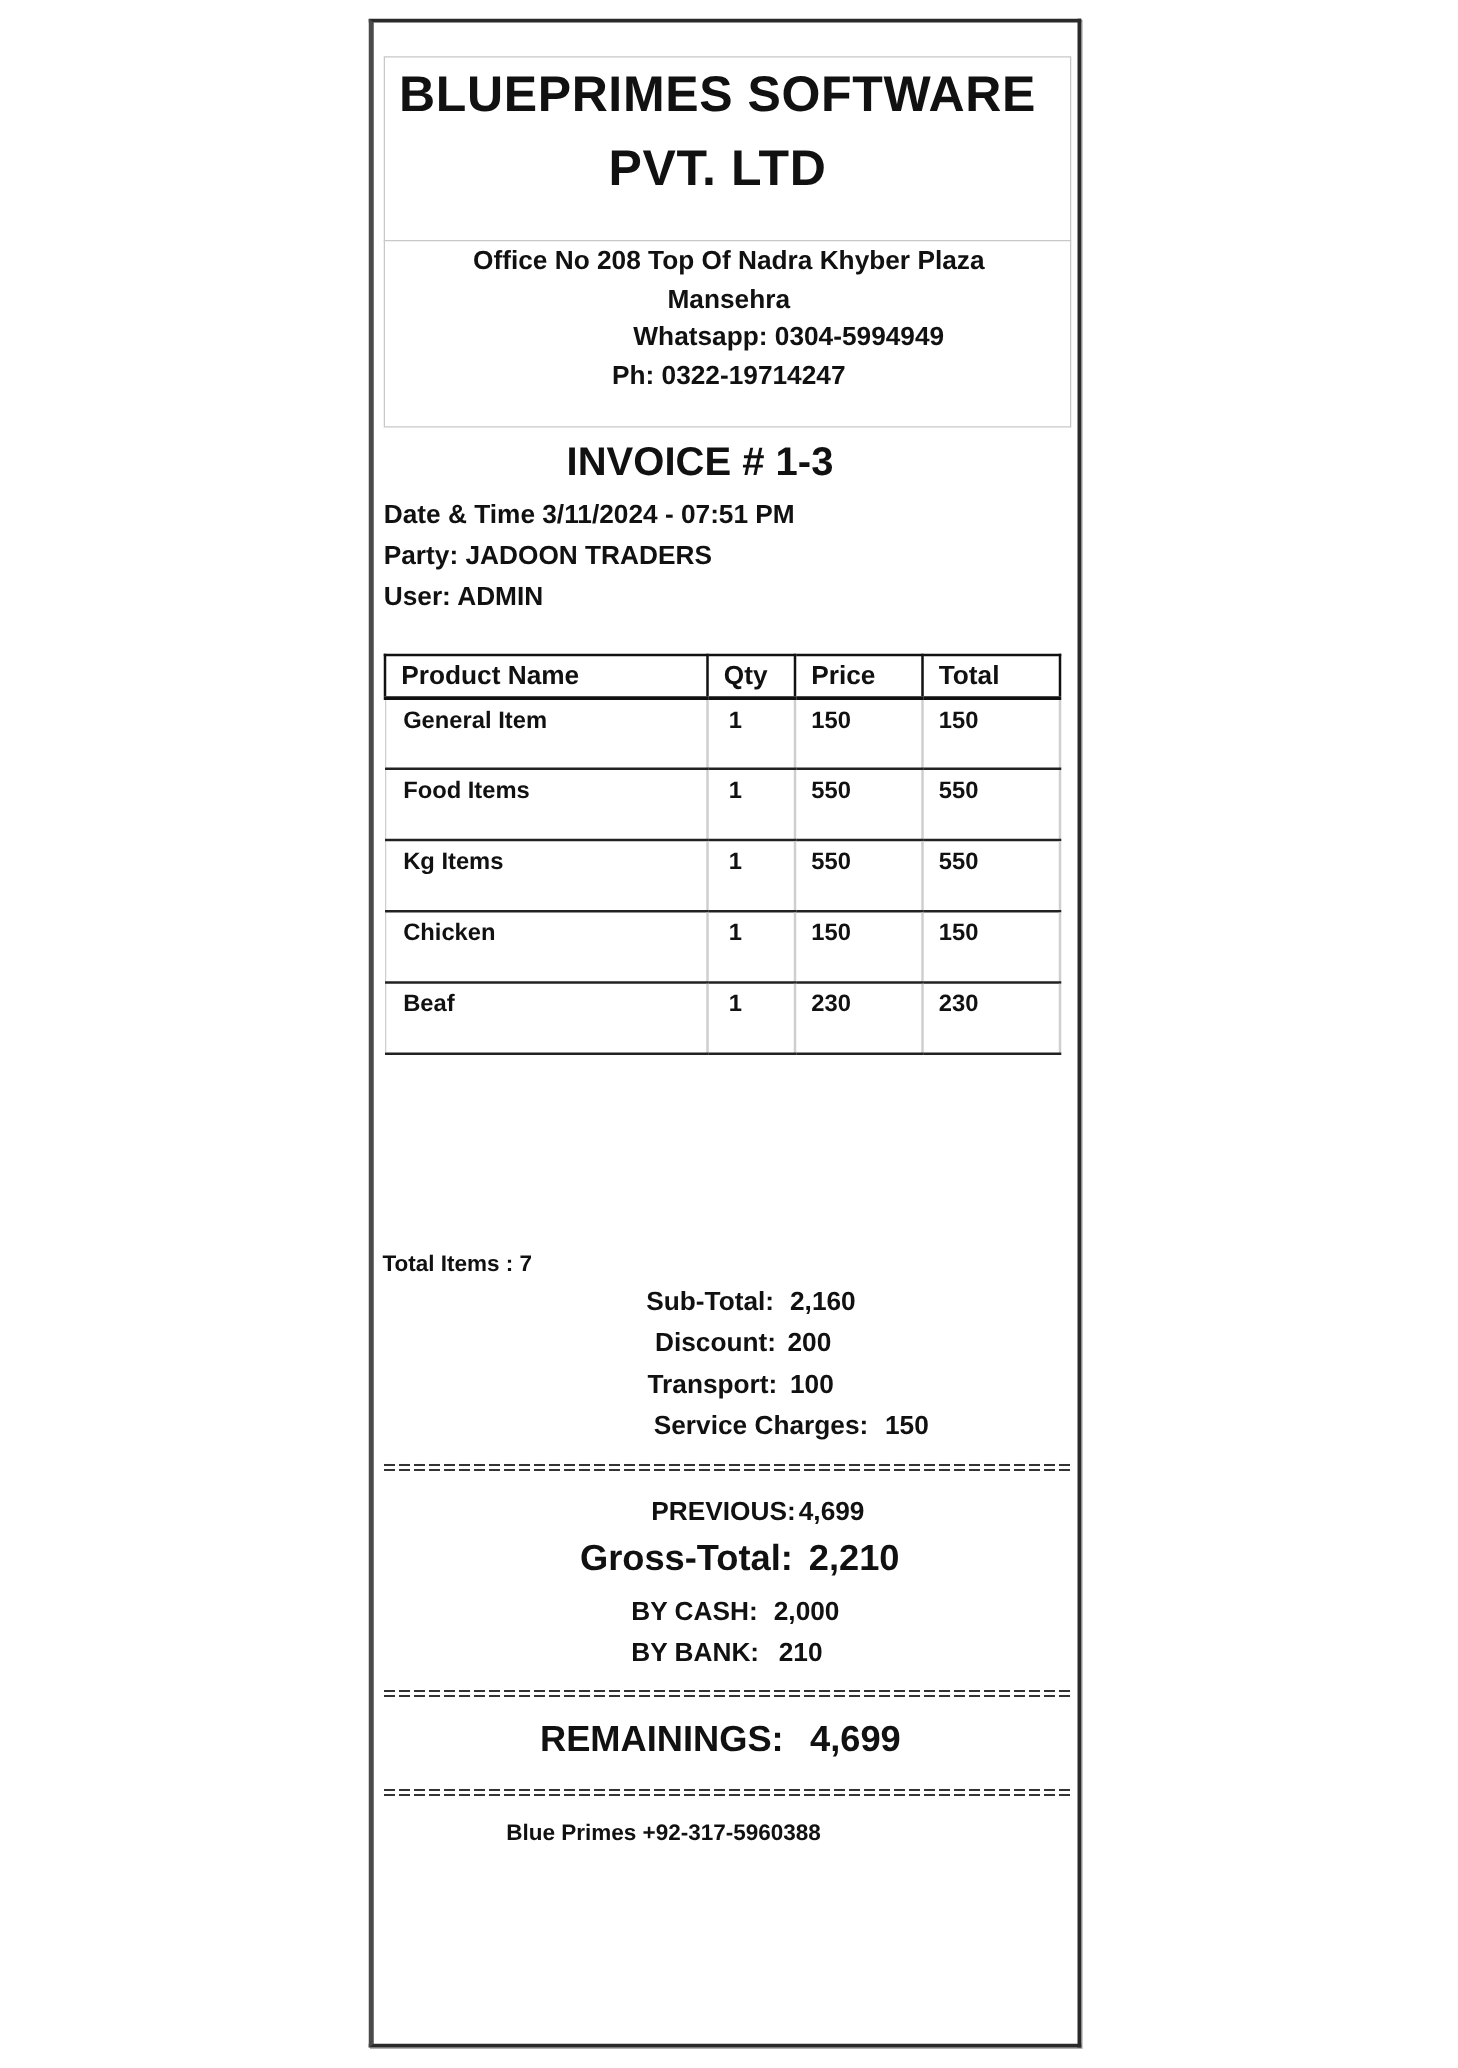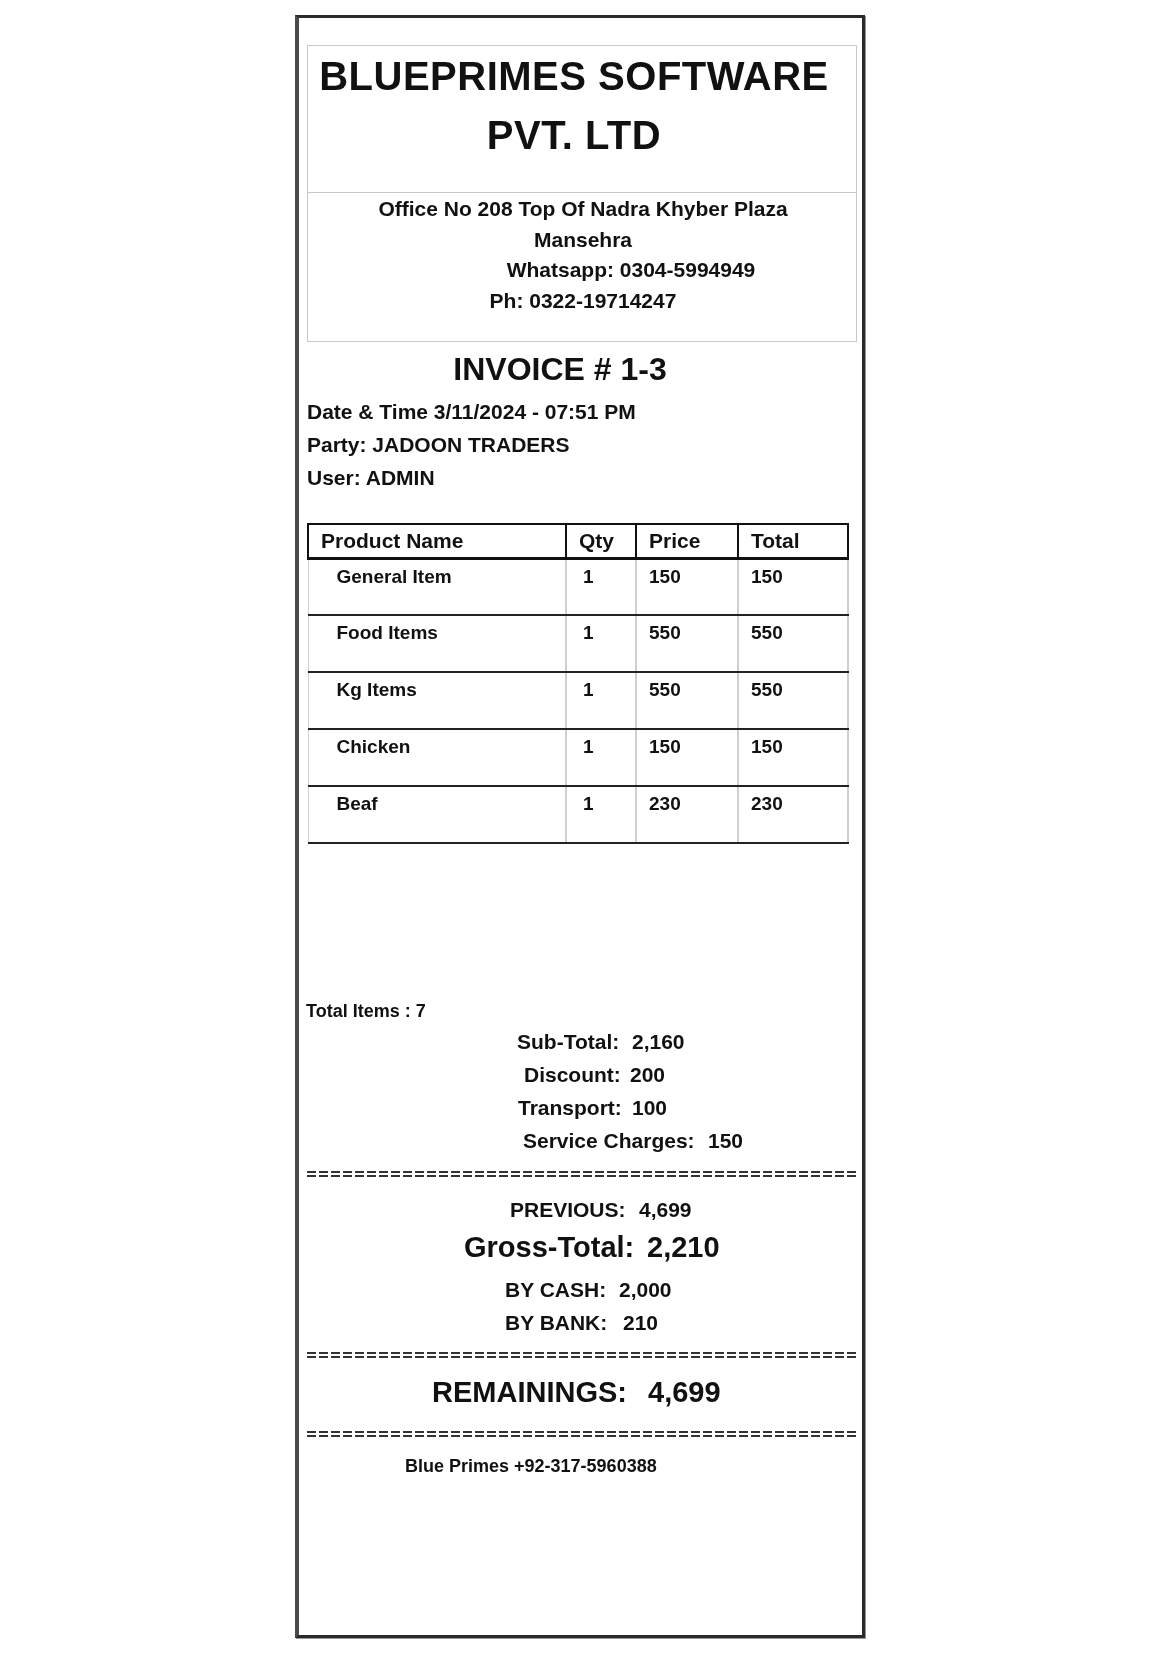--- a/index.html
+++ b/index.html
@@ -21,21 +21,21 @@
 
   .invoice-title { left: 307px; width: 550px; text-align: center; font-weight: bold; font-size: 32px; }
   .meta { left: 307px; font-weight: bold; font-size: 21px; }
 
   table.items { position: absolute; left: 307px; top: 523px; width: 540px; border-collapse: collapse; table-layout: fixed; }
   table.items th { height: 34px; font-size: 21px; font-weight: bold; text-align: left; padding: 0 0 0 12px;
                    border: 2px solid #111; border-bottom: 3px solid #111; box-sizing: border-box; vertical-align: middle; margin-left: 12px; }
   table.items td { height: 57px; font-size: 19px; font-weight: bold; text-align: left; vertical-align: top;
                    padding: 6px 0 0 12px; border-left: 2px solid #cfcfcf; border-right: 2px solid #cfcfcf;
                    border-bottom: 2px solid #222; box-sizing: border-box; }
-  table.items td:first-child { padding-left: 28px; }
+  table.items td:first-child { padding-left: 14px; }
   table.items td.qty { padding-left: 16px; }
   table.items tr td:first-child { border-left: 1px solid #cfcfcf; }
 
   .total-items { left: 306px; top: 1001px; font-size: 18px; font-weight: bold; }
   .sum-line { font-size: 21px; font-weight: bold; }
 
   .sep { left: 307px; width: 550px; height: 7px; overflow: hidden;
          background: repeating-linear-gradient(90deg, #333 0 9px, transparent 9px 12px);
          -webkit-mask: linear-gradient(#000 0 2px, transparent 2px 4px, #000 4px 6px, transparent 6px);
          mask: linear-gradient(#000 0 2px, transparent 2px 4px, #000 4px 6px, transparent 6px); }
@@ -123,21 +123,21 @@
 <div class="abs sum-line" style="left:630px; top:1063px;">200</div>
 
 <div class="abs sum-line" style="left:518px; top:1096px;">Transport:</div>
 <div class="abs sum-line" style="left:632px; top:1096px;">100</div>
 
 <div class="abs sum-line" style="left:523px; top:1129px;">Service Charges:</div>
 <div class="abs sum-line" style="left:708px; top:1129px;">150</div>
 
 <div class="abs sep" style="top:1171px;"></div>
 
-<div class="abs sum-line" style="left:510px; top:1198px;">PREVIOUS:</div>
+<div class="abs sum-line" style="left:521px; top:1198px;">PREVIOUS:</div>
 <div class="abs sum-line" style="left:639px; top:1198px;">4,699</div>
 
 <div class="abs gross" style="left:464px; top:1231px;">Gross-Total:</div>
 <div class="abs gross" style="left:647px; top:1231px;">2,210</div>
 
 <div class="abs sum-line" style="left:505px; top:1278px;">BY CASH:</div>
 <div class="abs sum-line" style="left:619px; top:1278px;">2,000</div>
 
 <div class="abs sum-line" style="left:505px; top:1311px;">BY BANK:</div>
 <div class="abs sum-line" style="left:623px; top:1311px;">210</div>

